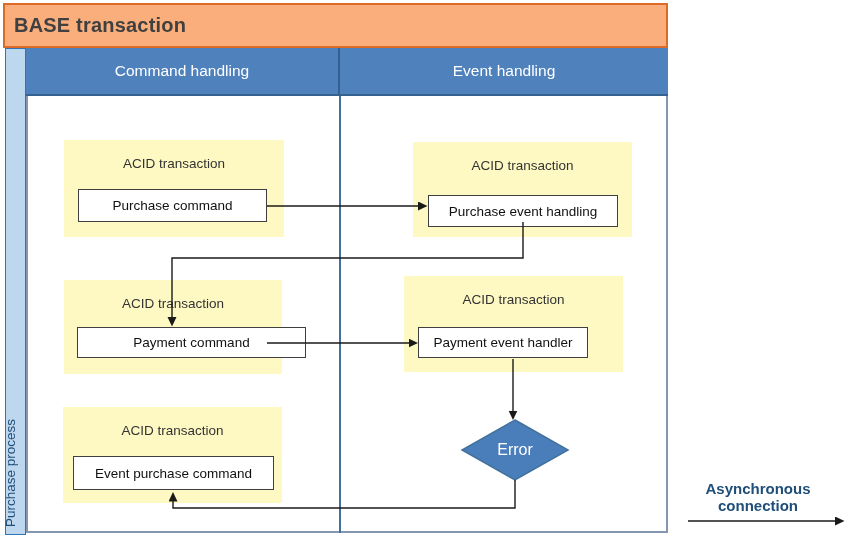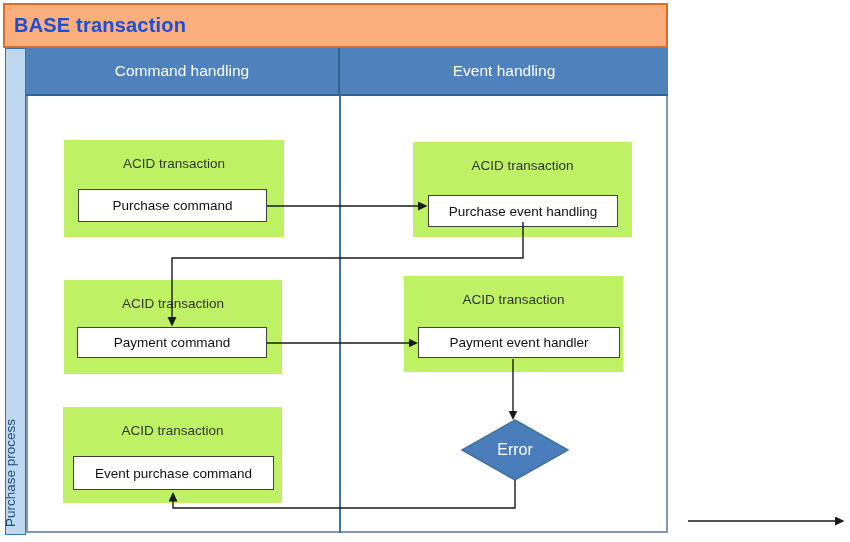--- a/index.html
+++ b/index.html
@@ -5,21 +5,21 @@
   html,body{margin:0;padding:0;background:#ffffff;}
   .page{
     position:relative;width:850px;height:542px;overflow:hidden;
     font-family:"Liberation Sans","DejaVu Sans",sans-serif;
     background:#ffffff;
   }
   .title-bar{
     position:absolute;left:3px;top:3px;width:665px;height:45px;
     background:#F9AE7C;border:2px solid #DD6B28;box-sizing:border-box;
     display:flex;align-items:center;padding-left:9px;
-    font-size:20px;font-weight:600;color:#1d4ed8;letter-spacing:.2px;
+    font-size:20px;font-weight:600;color:#404040;letter-spacing:.2px;
   }
   .lane{
     position:absolute;left:5px;top:48px;width:21px;height:487px;
     background:#BDD7EE;border:1px solid #2E75B6;box-sizing:border-box;
   }
   .lane-label{
     position:absolute;left:1px;top:533px;width:480px;height:19px;
     transform:rotate(-90deg);transform-origin:0 0;
     font-size:13.5px;color:#1F4E79;line-height:19px;padding-left:6px;
     white-space:nowrap;
@@ -39,21 +39,21 @@
     position:absolute;left:26px;top:96px;width:642px;height:437px;
     background:#ffffff;box-sizing:border-box;
     border-left:2px solid #8496B0;border-right:2px solid #8496B0;
     border-bottom:2px solid #8496B0;
   }
   .divider{
     position:absolute;left:339px;top:96px;width:2px;height:437px;
     background:#41719C;
   }
   .acid{
-    position:absolute;background:#bef264;box-sizing:border-box;
+    position:absolute;background:#fef9c3;box-sizing:border-box;
   }
   .acid-label{
     margin-top:16px;text-align:center;font-size:13.5px;color:#333333;
   }
   .task{
     position:absolute;background:#ffffff;border:1.5px solid #3F3F3F;
     box-sizing:border-box;display:flex;align-items:center;justify-content:center;
     font-size:13.5px;color:#111111;white-space:nowrap;
   }
   .overlay{position:absolute;left:0;top:0;pointer-events:none;}
@@ -93,26 +93,26 @@
     <div class="task" style="left:14px;top:49px;width:189px;height:33px;">Purchase command</div>
   </div>
 
   <div class="acid" style="left:413px;top:142px;width:219px;height:95px;">
     <div class="acid-label">ACID transaction</div>
     <div class="task" style="left:15px;top:47px;width:190px;height:32px;margin-top:6px;">Purchase event handling</div>
   </div>
 
   <div class="acid" style="left:64px;top:280px;width:218px;height:94px;">
     <div class="acid-label">ACID transaction</div>
-    <div class="task" style="left:13px;top:47px;width:190px;height:31px;">Payment command</div>
+    <div class="task" style="left:13px;top:47px;width:229px;height:31px;">Payment command</div>
   </div>
 
   <div class="acid" style="left:404px;top:276px;width:219px;height:96px;">
     <div class="acid-label">ACID transaction</div>
-    <div class="task" style="left:14px;top:51px;width:202px;height:31px;">Payment event handler</div>
+    <div class="task" style="left:14px;top:51px;width:170px;height:31px;">Payment event handler</div>
   </div>
 
   <div class="acid" style="left:63px;top:407px;width:219px;height:96px;">
     <div class="acid-label">ACID transaction</div>
     <div class="task" style="left:10px;top:49px;width:201px;height:34px;">Event purchase command</div>
   </div>
 
   <svg class="overlay" width="850" height="542" viewBox="0 0 850 542">
     <defs>
       <marker id="ah" markerUnits="userSpaceOnUse" markerWidth="11" markerHeight="10" refX="1" refY="4.5" orient="auto">
@@ -123,14 +123,18 @@
     <path d="M267,206 L419,206" fill="none" stroke="#1A1A1A" stroke-width="1.4" marker-end="url(#ah)"></path>
     <path d="M523,222 L523,258 L172,258 L172,318" fill="none" stroke="#1A1A1A" stroke-width="1.4" marker-end="url(#ah)"></path>
     <path d="M267,343 L409.5,343" fill="none" stroke="#1A1A1A" stroke-width="1.4" marker-end="url(#ah)"></path>
     <path d="M513,359 L513,411.5" fill="none" stroke="#1A1A1A" stroke-width="1.4" marker-end="url(#ah)"></path>
     <path d="M515,480 L515,508 L173,508 L173,500.5" fill="none" stroke="#1A1A1A" stroke-width="1.4" marker-end="url(#ah)"></path>
     <path d="M688,521 L836,521" fill="none" stroke="#1A1A1A" stroke-width="1.5" marker-end="url(#ah)"></path>
   </svg>
 
   <div class="diamond-label">Error</div>
 
+  <div class="legend">
+    <div>Asynchronous</div>
+    <div>connection</div>
+  </div>
 
 </div>
 
 </body></html>

